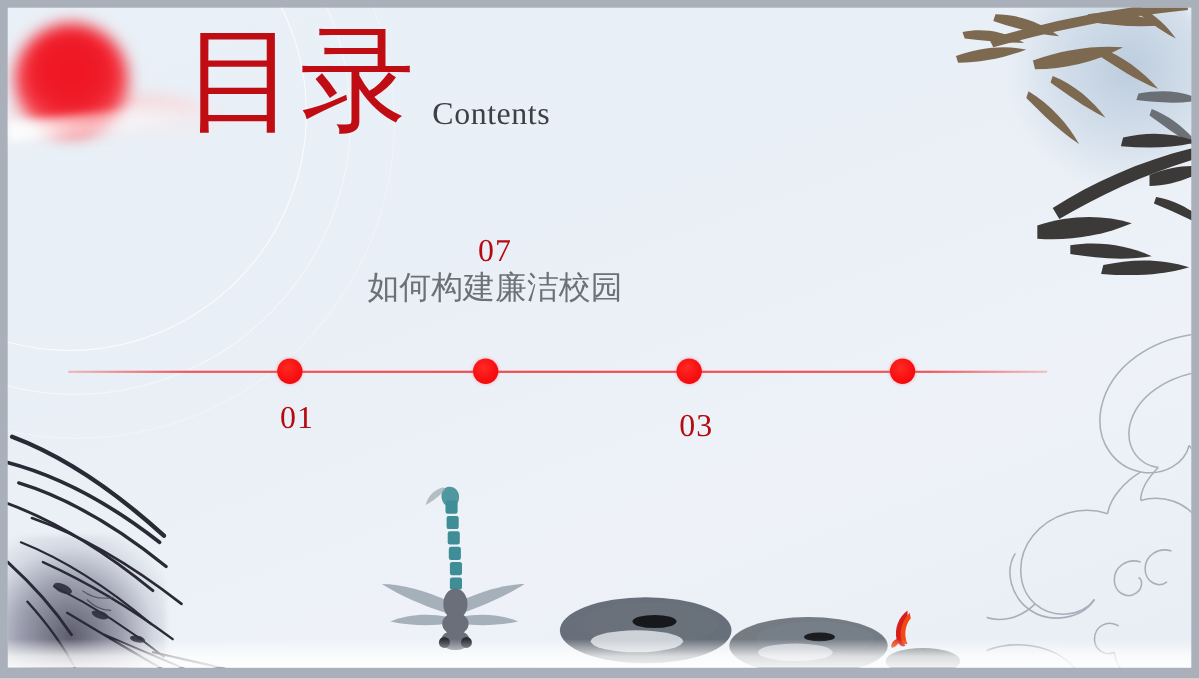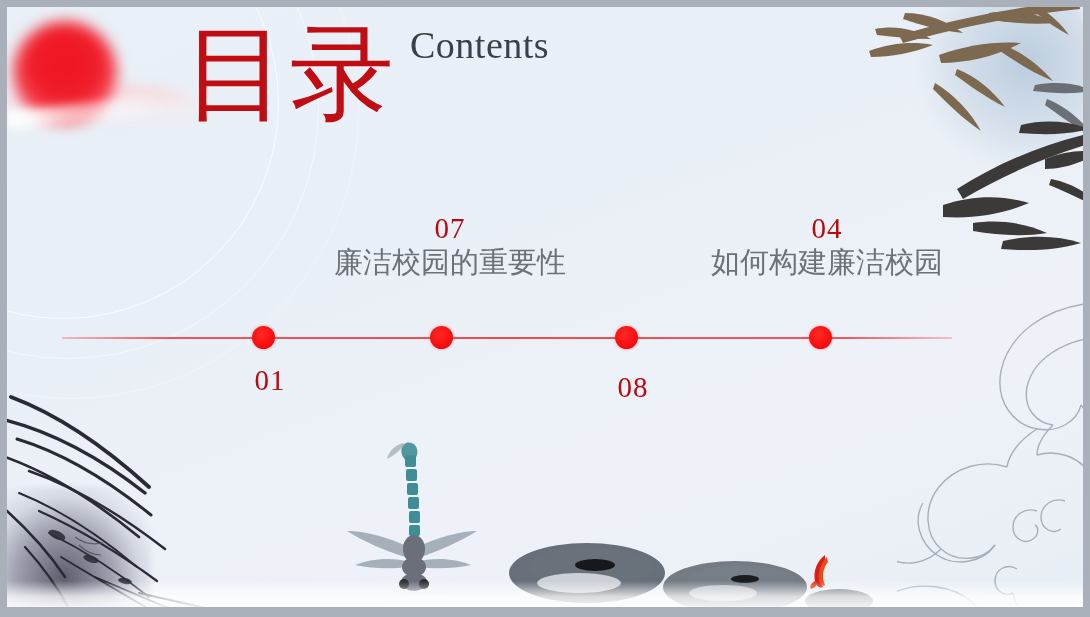--- a/index.html
+++ b/index.html
@@ -35,29 +35,29 @@
     background:linear-gradient(180deg, rgba(250,205,208,.85) 0%, rgba(252,232,234,.5) 45%, rgba(255,255,255,0) 100%);
     filter:blur(6px);border-radius:50%/60%;
   }
   .sun-streak{
     position:absolute;left:0px;top:96px;width:160px;height:18px;
     background:linear-gradient(90deg, rgba(255,255,255,.9), rgba(255,255,255,.35) 70%, rgba(255,255,255,0));
     filter:blur(4px);transform:rotate(-6deg);
   }
 
   
-  .title-block{position:absolute;left:177px;top:16px;display:flex;align-items:flex-start;}
+  .title-block{position:absolute;left:160px;top:16px;display:flex;align-items:flex-end;}
   .title-cn{
     font-family:"Liberation Serif","DejaVu Serif",serif;
     font-size:104px;line-height:.98;color:#c00d14;font-weight:400;
     letter-spacing:2px;
   }
   .title-en{
     font-family:"Liberation Serif","DejaVu Serif",serif;
-    font-size:38px;color:#3c4046;margin-left:14px;margin-bottom:24px;letter-spacing:.5px;
+    font-size:29px;color:#3c4046;margin-left:14px;margin-bottom:4px;letter-spacing:.5px;
   }
 
   
   .tl-line{
     position:absolute;left:55px;top:330px;width:890px;height:2px;
     background:linear-gradient(90deg, rgba(240,85,90,.35) 0%, #f0565c 12%, #f04a50 50%, #f0565c 88%, rgba(240,85,90,.3) 100%);
   }
   .tl-dot{
     position:absolute;width:23px;height:23px;border-radius:50%;
     background:radial-gradient(circle at 42% 36%, #ff2a22 0%, #f80f12 55%, #ea0408 100%);
@@ -171,31 +171,27 @@
     <div class="tl-dot" style="left:423px;"></div>
     <div class="tl-dot" style="left:608px;"></div>
     <div class="tl-dot" style="left:802px;"></div>
 
     <div class="tl-item p1">
       <div class="tl-num">01</div>
     </div>
 
     <div class="tl-item p2">
       <div class="tl-num">07</div>
-      <div class="tl-label">廉洁校园的重要性</div>
+      <div class="tl-label">如何构建廉洁校园</div>
     </div>
 
     <div class="tl-item p3">
-      <div class="tl-num">08</div>
-    </div>
-
-    <div class="tl-item p4">
-      <div class="tl-num">04</div>
-      <div class="tl-label">如何构建廉洁校园</div>
-    </div>
+      <div class="tl-num">03</div>
+    </div>
+
 
     <svg class="clouds" viewBox="0 0 200 360">
       <g fill="none" stroke="#9aa4b0" stroke-width="1.4">
         <path d="M196 40 C150 44 112 70 104 108 C98 140 118 162 140 166 C162 170 180 158 184 142"></path>
         <path d="M200 74 C166 78 136 96 130 124 C126 146 140 160 156 162"></path>
         <path d="M140 166 C124 176 112 190 110 204"></path>
         <path d="M156 162 C146 172 140 182 140 192"></path>
         <path d="M110 204 C86 196 58 204 42 224 C26 244 28 272 44 286 C60 300 86 298 98 282"></path>
         <path d="M140 192 C160 186 182 194 192 210"></path>
         <path d="M98 282 C86 300 58 304 40 292 C22 280 16 256 26 240"></path>

